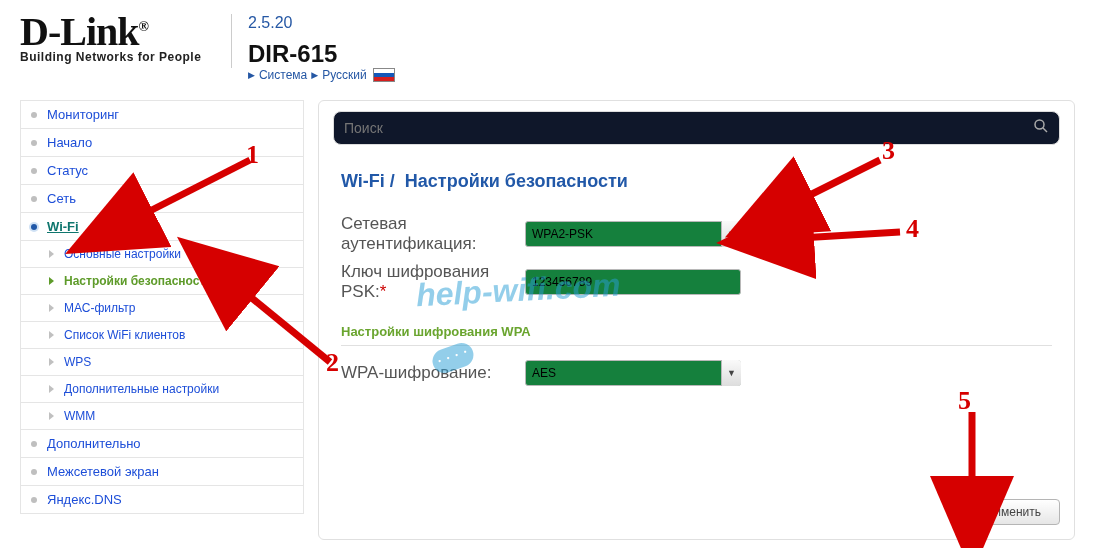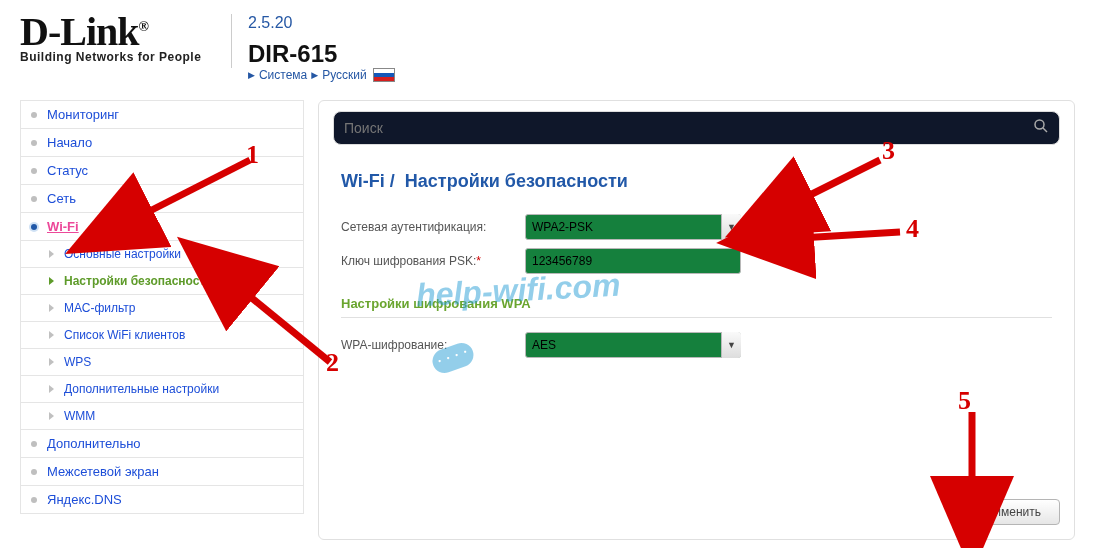--- a/index.html
+++ b/index.html
@@ -56,21 +56,21 @@
   border: 1px solid #e5e5e5;
   border-top: none;
   background: #fff;
   font-size: 13px;
   color: #1d4ed8;
   cursor: pointer;
 }
 .menu-item:first-child, .submenu-item:first-child { border-top: 1px solid #e5e5e5; }
 .menu-item { padding: 6px 10px 6px 10px; }
 .submenu-item { padding: 6px 10px 6px 28px; font-size: 12px; }
-.menu-item.selected { color: #ec4899; font-weight: 700; text-decoration: underline; }
+.menu-item.selected { color: #0f766e; font-weight: 700; text-decoration: underline; }
 .submenu-item.selected { color: #5e9b2a; font-weight: 700; }
 .bullet {
   width: 6px; height: 6px; border-radius: 50%;
   background: #bfbfbf; margin-right: 10px; flex: none;
 }
 .bullet.selected {
   background: #2158a8;
   box-shadow: 0 0 0 2px #cfe1f4;
 }
 .subbullet {
@@ -103,21 +103,21 @@
 
 .page-title {
   font-size: 18px; color: #2158a8; font-weight: 700;
   margin: 26px 0 22px 8px;
 }
 .form-row {
   display: flex; align-items: center;
   margin: 0 0 8px 8px;
 }
 .form-label {
-  width: 184px; flex: none; font-size: 12px; color: #555;
+  width: 184px; flex: none; font-size: 17px; color: #555;
 }
 .req { color: #c00; }
 .sel, .txt {
   width: 216px; height: 26px;
   border: 1px solid #b8b8b8; border-radius: 3px;
   background: #15803d; font-size: 12px; padding: 0 6px;
 }
 .sel { appearance: none; padding-right: 22px; position: relative; }
 .sel-wrap { position: relative; display: inline-block; }
 .sel-wrap .caret {

